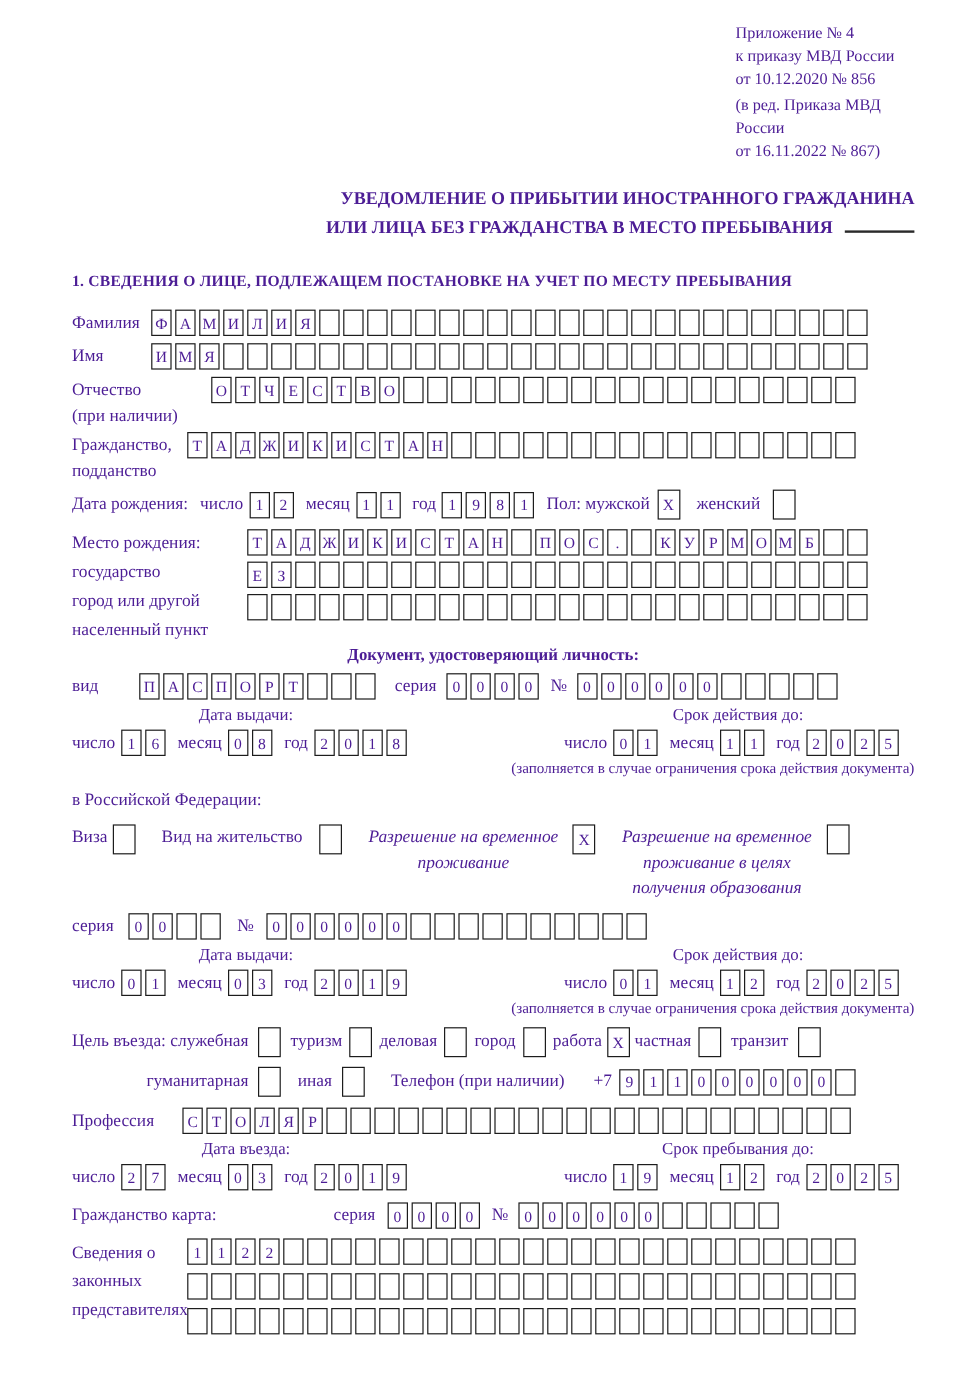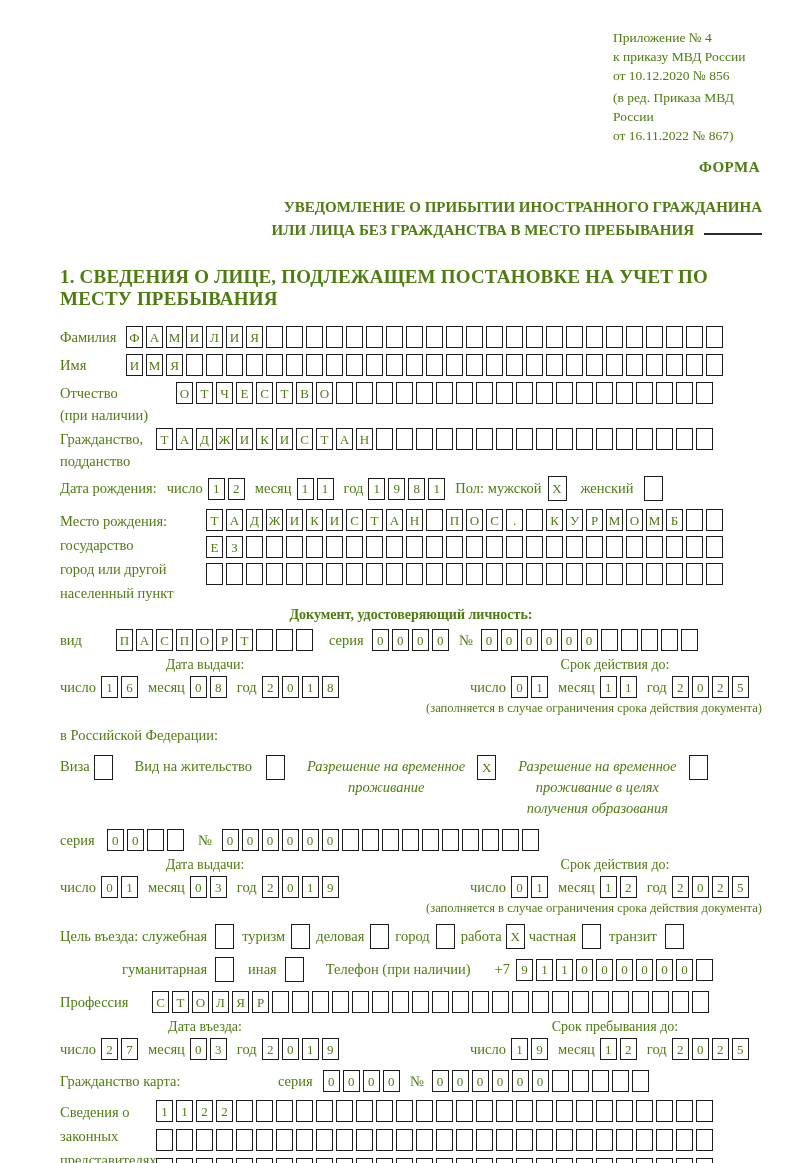--- a/index.html
+++ b/index.html
@@ -1,30 +1,30 @@
 <!DOCTYPE html>
 <html><head>
 <meta charset="utf-8">
 <style>
   html,body{margin:0;padding:0;background:#fff;}
   .page{
     width:800px;height:1163px;box-sizing:border-box;
-    padding:28px 38px 10px 60px;
-    background:#fff;color:#4d7c0f;
+    padding:18px 38px 10px 60px;
+    background:#fff;color:#4c1d95;
     font-family:"Liberation Serif","DejaVu Serif",serif;
     overflow:hidden;position:relative;
   }
   
   .hdr{margin-left:553px;font-size:13.5px;line-height:19px;}
   .hdr .rev{margin-top:3px;}
   .forma{font-weight:bold;font-size:15px;text-align:right;margin:14px 2px 0 0;letter-spacing:.5px;}
   
   .title{font-weight:bold;font-size:15px;text-align:right;line-height:23px;margin-top:20px;}
   .blankline{display:inline-block;width:58px;height:14px;border-bottom:2.2px solid #2a2a2a;margin-left:10px;}
-  .sec1{font-weight:bold;font-size:19px;margin-top:24px;letter-spacing:.2px;}
+  .sec1{font-weight:bold;font-size:13px;margin-top:24px;letter-spacing:.2px;}
   
   .rows{margin-top:16px;}
   .row{display:flex;align-items:center;margin-bottom:6px;}
   .row.top{align-items:flex-start;}
   .lbl{font-size:14.5px;white-space:nowrap;}
   .lblcol{font-size:14.5px;line-height:22px;flex:none;}
   .boxes{display:flex;gap:3px;flex:none;}
   .box{
     width:15px;height:20px;border:1.6px solid #1c1c1c;flex:none;
     display:flex;align-items:center;justify-content:center;
@@ -51,21 +51,20 @@
 
 <div class="page">
 
   <div class="hdr">
     <div>Приложение № 4</div>
     <div>к приказу МВД России</div>
     <div>от 10.12.2020 № 856</div>
     <div class="rev">(в ред. Приказа МВД России</div>
     <div>от 16.11.2022 № 867)</div>
   </div>
-  <div class="forma">ФОРМА</div>
 
   <div class="title">
     <div>УВЕДОМЛЕНИЕ О ПРИБЫТИИ ИНОСТРАННОГО ГРАЖДАНИНА</div>
     <div><span>ИЛИ ЛИЦА БЕЗ ГРАЖДАНСТВА В МЕСТО ПРЕБЫВАНИЯ</span><span class="blankline"></span></div>
   </div>
 
   <div class="sec1">1. СВЕДЕНИЯ О ЛИЦЕ, ПОДЛЕЖАЩЕМ ПОСТАНОВКЕ НА УЧЕТ ПО МЕСТУ ПРЕБЫВАНИЯ</div>
 
   <div class="rows">
 

